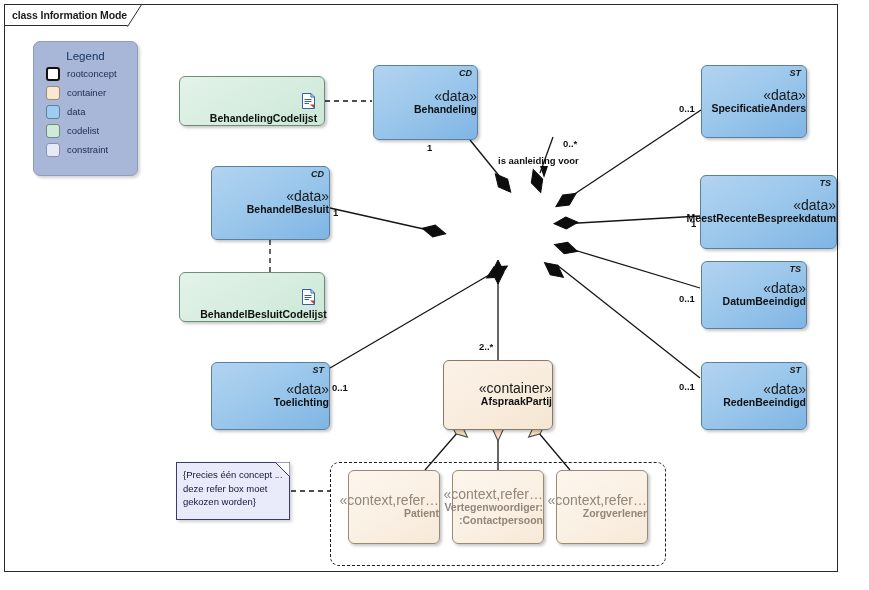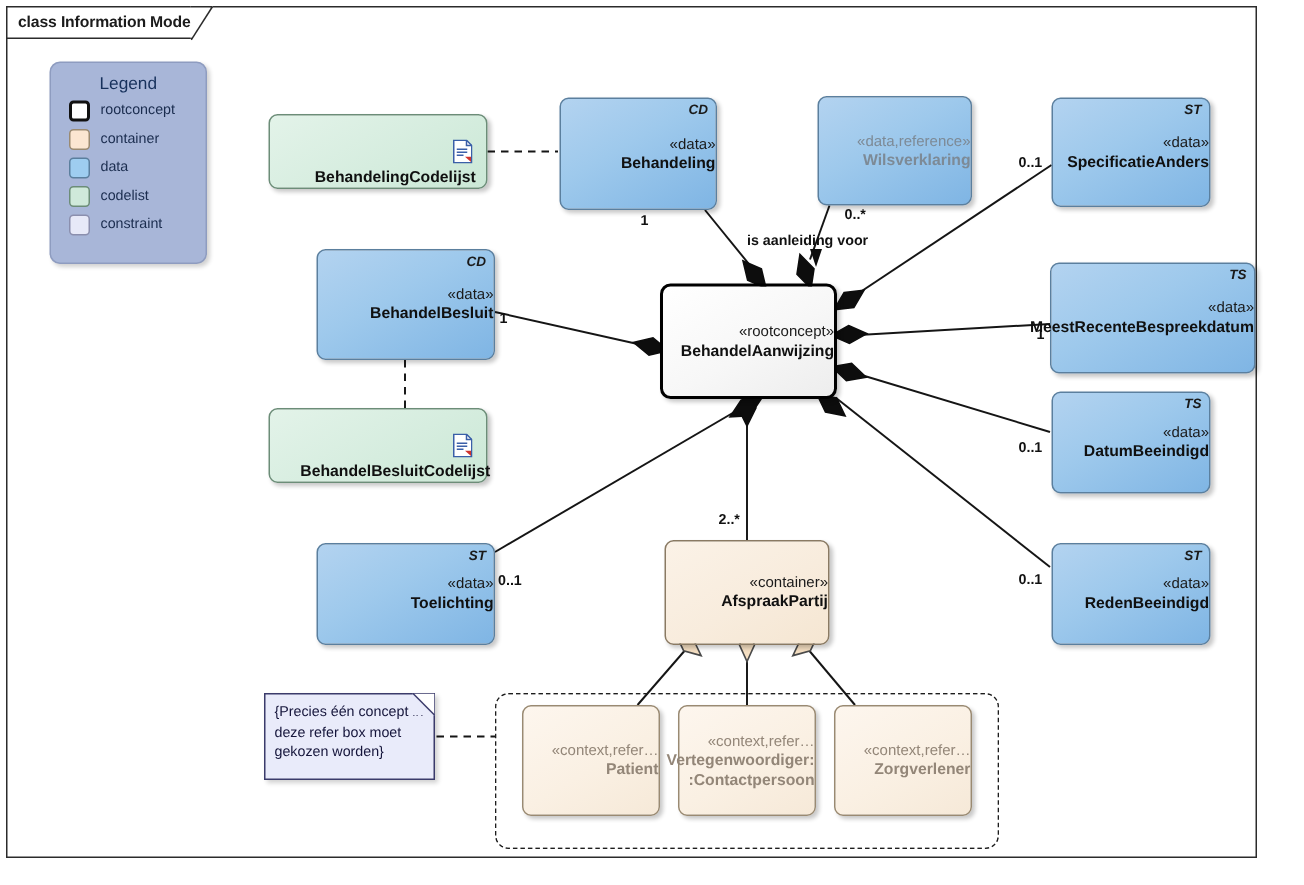--- a/index.html
+++ b/index.html
@@ -62,21 +62,21 @@
     box-shadow: 2px 2px 3px rgba(0,0,0,0.22);
     display: flex;
     flex-direction: column;
     align-items: flex-end;
     justify-content: center;
     text-align: center;
     z-index: 3;
     padding-left: 23px;
   }
   .node .stereo {
-    font-size: 10px;
+    font-size: 14px;
     line-height: 13px;
     color: #1a1a1a;
     white-space: nowrap;
   }
   .node .nm {
     font-size: 10.5px;
     font-weight: bold;
     line-height: 13px;
     color: #101010;
     white-space: nowrap;
@@ -348,24 +348,20 @@
       <path d="M8,11.5 L12,11.5 L12,15 Z" fill="#d0342c"></path>
     </svg>
   </div>
 
   <div class="node n-data" style="left:373px; top:65px; width:105px; height:75px;">
     <span class="corner-tag">CD</span>
     <span class="stereo">«data»</span>
     <span class="nm">Behandeling</span>
   </div>
 
-  <div class="node n-data n-data-gray" style="left:545px; top:64px; width:103px; height:73px;">
-    <span class="stereo">«data,reference»</span>
-    <span class="nm">Wilsverklaring</span>
-  </div>
 
   <div class="node n-data" style="left:701px; top:65px; width:106px; height:73px;">
     <span class="corner-tag">ST</span>
     <span class="stereo">«data»</span>
     <span class="nm">SpecificatieAnders</span>
   </div>
 
   <div class="node n-data" style="left:211px; top:166px; width:119px; height:74px;">
     <span class="corner-tag">CD</span>
     <span class="stereo">«data»</span>
@@ -375,24 +371,20 @@
   <div class="node n-codelist" style="left:179px; top:272px; width:146px; height:50px;">
     <span class="nm">BehandelBesluitCodelijst</span>
     <svg class="doc-icon" viewBox="0 0 13 16">
       <path d="M0.5,0.5 L9,0.5 L12.5,4 L12.5,15.5 L0.5,15.5 Z" fill="#ffffff" stroke="#3a5fa8" stroke-width="1"></path>
       <path d="M9,0.5 L9,4 L12.5,4" fill="none" stroke="#3a5fa8" stroke-width="1"></path>
       <path d="M2.5,6.5 H9.5 M2.5,8.5 H9.5 M2.5,10.5 H7" stroke="#3a5fa8" stroke-width="1"></path>
       <path d="M8,11.5 L12,11.5 L12,15 Z" fill="#d0342c"></path>
     </svg>
   </div>
 
-  <div class="node n-root" style="left:440px; top:189px; width:118px; height:77px;">
-    <span class="stereo">«rootconcept»</span>
-    <span class="nm">BehandelAanwijzing</span>
-  </div>
 
   <div class="node n-data" style="left:700px; top:175px; width:137px; height:74px;">
     <span class="corner-tag">TS</span>
     <span class="stereo">«data»</span>
     <span class="nm">MeestRecenteBespreekdatum</span>
   </div>
 
   <div class="node n-data" style="left:701px; top:261px; width:106px; height:68px;">
     <span class="corner-tag">TS</span>
     <span class="stereo">«data»</span>

